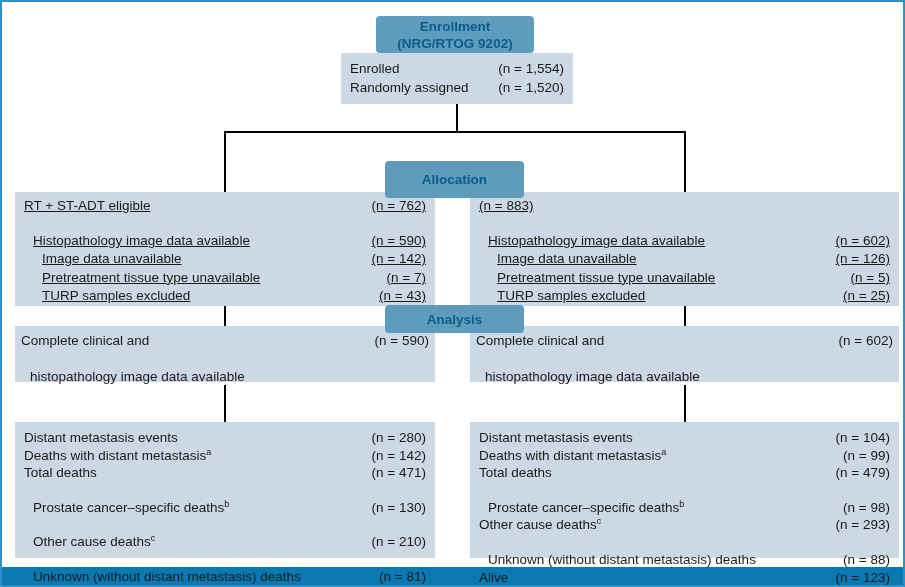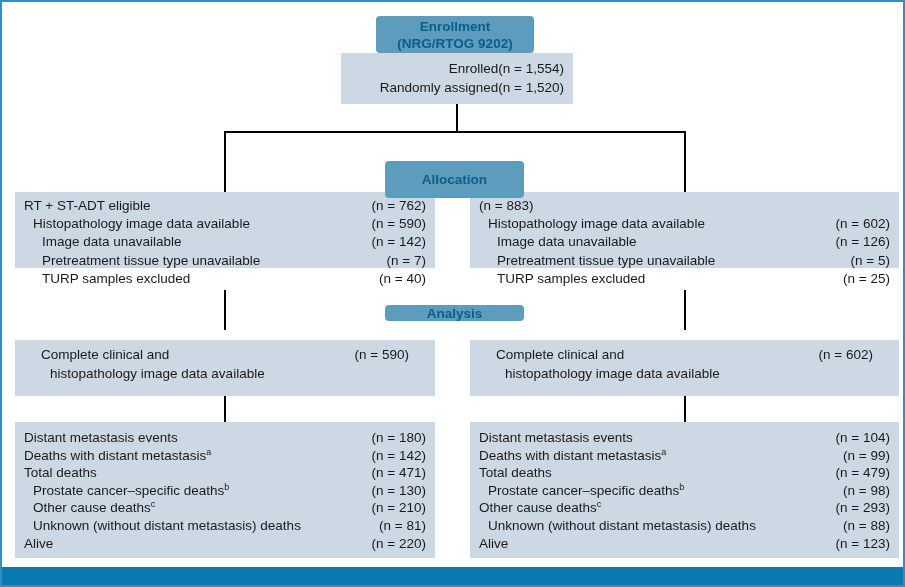--- a/index.html
+++ b/index.html
@@ -19,32 +19,32 @@
     color:var(--pill-text);font-weight:bold;font-size:13.5px;line-height:17px;
     text-align:left;z-index:3;
   }
   .box{
     position:absolute;background:var(--box-fill);box-sizing:border-box;
     font-size:13.5px;z-index:2;
   }
   .row{display:flex;justify-content:space-between;align-items:baseline;}
   .lbl{white-space:nowrap;}
   .val{white-space:nowrap;text-align:right;}
-  .ind1{padding-left:9px;}
+  .ind1{padding-left:9px;margin-top:17px;}
   .ind2{padding-left:18px;}
   sup{font-size:9px;line-height:0;}
   sup:empty{display:none;}
   .connector{position:absolute;background:var(--line-color);z-index:1;}
   #bottom-bar{position:absolute;left:0;top:565px;width:905px;height:18px;background:var(--bar-fill);}
   
   #enrollment-box{left:339px;top:51px;width:232px;height:51px;padding:6px 9px;}
-  #enrollment-box .row{line-height:19px;justify-content:flex-end;}
-  .alloc-box{top:190px;height:76px;padding:5px 9px;}
+  #enrollment-box .row{line-height:19px;}
+  .alloc-box{top:190px;height:114px;padding:5px 9px;text-decoration:underline;}
   .alloc-box .row{line-height:18.2px;}
-  .analysis-box{top:338px;width:420px;height:56px;padding:5px 26px;}
+  .analysis-box{top:324px;width:420px;height:56px;padding:5px 6px;}
   .analysis-box .row{line-height:19px;}
   .outcome-box{top:420px;height:136px;padding:7px 9px;}
   .outcome-box .row{line-height:17.6px;}
   .left-col{left:13px;width:420px;}
   .right-col{left:468px;width:429px;}
 </style>
 </head>
 <body>
 
 <div id="figure">
@@ -90,21 +90,21 @@
     <div class="row">
       <span class="lbl ind2">Image data unavailable</span>
       <span class="val">(n = 142)</span>
     </div>
     <div class="row">
       <span class="lbl ind2">Pretreatment tissue type unavailable</span>
       <span class="val">(n = 7)</span>
     </div>
     <div class="row">
       <span class="lbl ind2">TURP samples excluded</span>
-      <span class="val">(n = 40)</span>
+      <span class="val">(n = 43)</span>
     </div>
   </div>
 
   <div class="box alloc-box right-col">
     <div class="row">
       <span class="val">(n = 883)</span>
     </div>
     <div class="row">
       <span class="lbl ind1">Histopathology image data available</span>
       <span class="val">(n = 602)</span>
@@ -116,21 +116,21 @@
     <div class="row">
       <span class="lbl ind2">Pretreatment tissue type unavailable</span>
       <span class="val">(n = 5)</span>
     </div>
     <div class="row">
       <span class="lbl ind2">TURP samples excluded</span>
       <span class="val">(n = 25)</span>
     </div>
   </div>
 
-  <div class="pill" style="left:383px;top:303px;width:139px;height:16px;">
+  <div class="pill" style="left:383px;top:303px;width:139px;height:28px;">
     <span>Analysis</span>
   </div>
 
   <div class="box analysis-box left-col">
     <div class="row">
       <span class="lbl">Complete clinical and</span>
       <span class="val">(n = 590)</span>
     </div>
     <div class="row">
       <span class="lbl ind1">histopathology image data available</span>
@@ -143,21 +143,21 @@
       <span class="val">(n = 602)</span>
     </div>
     <div class="row">
       <span class="lbl ind1">histopathology image data available</span>
     </div>
   </div>
 
   <div class="box outcome-box left-col">
     <div class="row">
       <span class="lbl"><span>Distant metastasis events</span></span>
-      <span class="val">(n = 180)</span>
+      <span class="val">(n = 280)</span>
     </div>
     <div class="row">
       <span class="lbl"><span>Deaths with distant metastasis</span><sup>a</sup></span>
       <span class="val">(n = 142)</span>
     </div>
     <div class="row">
       <span class="lbl"><span>Total deaths</span></span>
       <span class="val">(n = 471)</span>
     </div>
     <div class="row">

